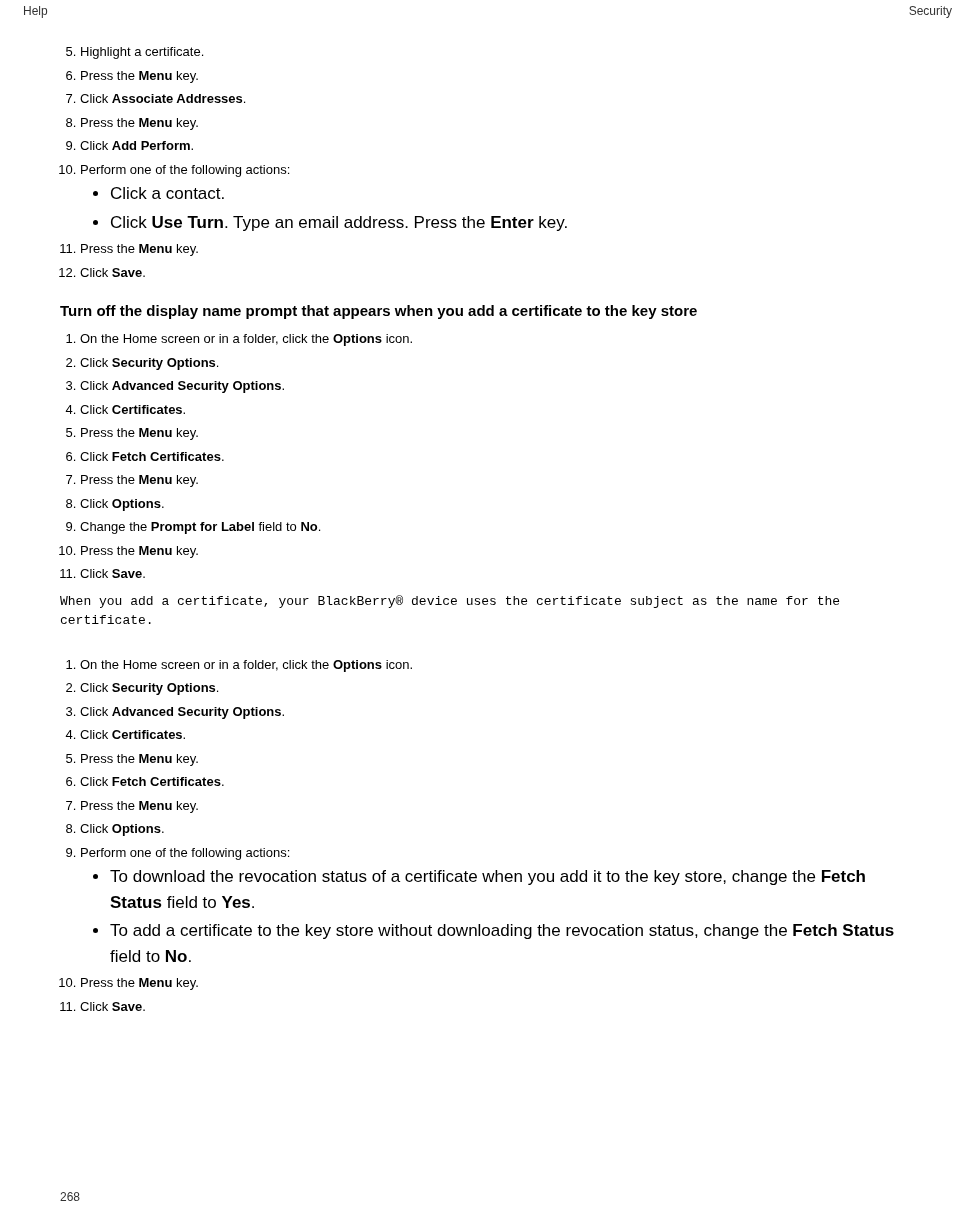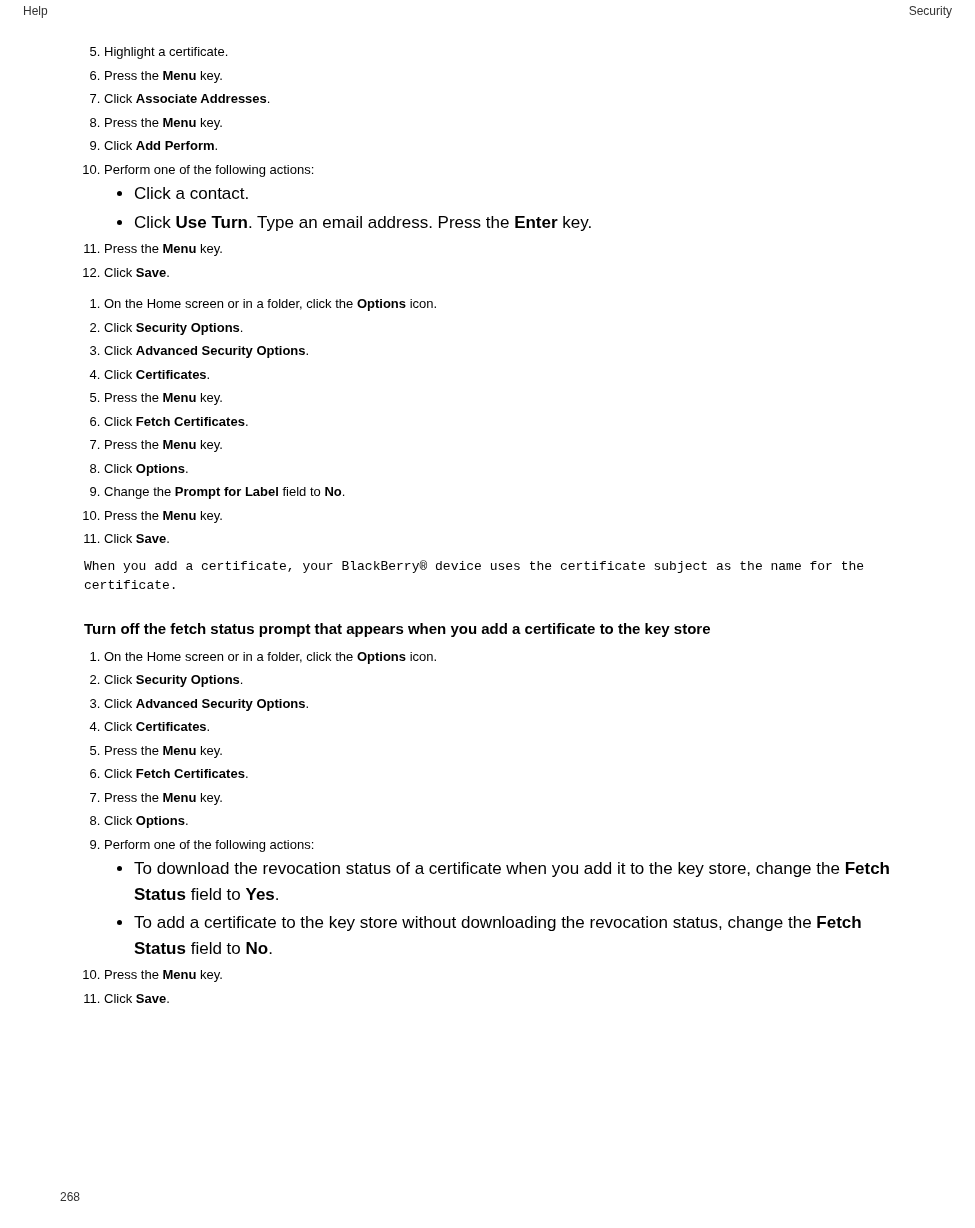--- a/index.html
+++ b/index.html
@@ -26,21 +26,20 @@
       color: #333;
       border-bottom: none;
     }
 
     .page-content {
       padding: 20px 60px 40px 60px;
     }
 
     .section {
       margin-bottom: 24px;
-      margin-left: 24px;
     }
 
     .section-title {
       font-size: 15px;
       font-weight: bold;
       color: #000;
       margin-bottom: 10px;
       margin-top: 20px;
     }
 
@@ -115,38 +114,38 @@
           <li>Click a contact.</li>
           <li>Click <span class="bold">Use Turn</span>. Type an email address. Press the <span class="bold">Enter</span> key.</li>
         </ul>
       </li>
       <li>Press the <span class="bold">Menu</span> key.</li>
       <li>Click <span class="bold">Save</span>.</li>
     </ol>
   </div>
 
   <div class="section">
+    <div class="section-title">Turn off the display name prompt that appears when you add a certificate to the key store</div>
     <ol>
       <li>On the Home screen or in a folder, click the <span class="bold">Options</span> icon.</li>
       <li>Click <span class="bold">Security Options</span>.</li>
       <li>Click <span class="bold">Advanced Security Options</span>.</li>
       <li>Click <span class="bold">Certificates</span>.</li>
       <li>Press the <span class="bold">Menu</span> key.</li>
       <li>Click <span class="bold">Fetch Certificates</span>.</li>
       <li>Press the <span class="bold">Menu</span> key.</li>
       <li>Click <span class="bold">Options</span>.</li>
       <li>Change the <span class="bold">Prompt for Label</span> field to <span class="bold">No</span>.</li>
       <li>Press the <span class="bold">Menu</span> key.</li>
       <li>Click <span class="bold">Save</span>.</li>
     </ol>
     <p class="note-text">When you add a certificate, your BlackBerry® device uses the certificate subject as the name for the certificate.</p>
   </div>
 
   <div class="section">
-    <div class="section-title">Turn off the fetch status prompt that appears when you add a certificate to the key store</div>
     <ol>
       <li>On the Home screen or in a folder, click the <span class="bold">Options</span> icon.</li>
       <li>Click <span class="bold">Security Options</span>.</li>
       <li>Click <span class="bold">Advanced Security Options</span>.</li>
       <li>Click <span class="bold">Certificates</span>.</li>
       <li>Press the <span class="bold">Menu</span> key.</li>
       <li>Click <span class="bold">Fetch Certificates</span>.</li>
       <li>Press the <span class="bold">Menu</span> key.</li>
       <li>Click <span class="bold">Options</span>.</li>
       <li>

